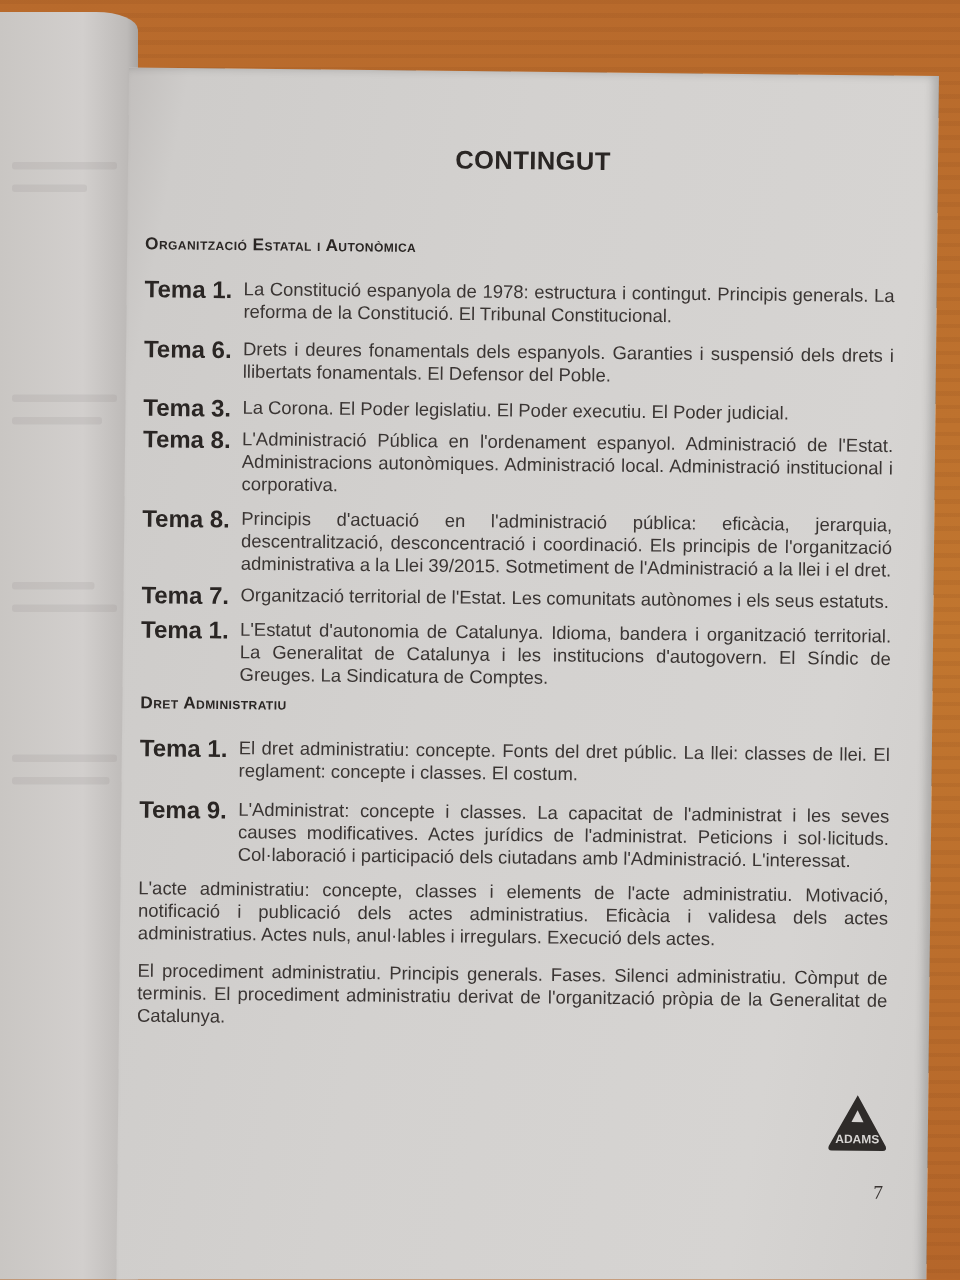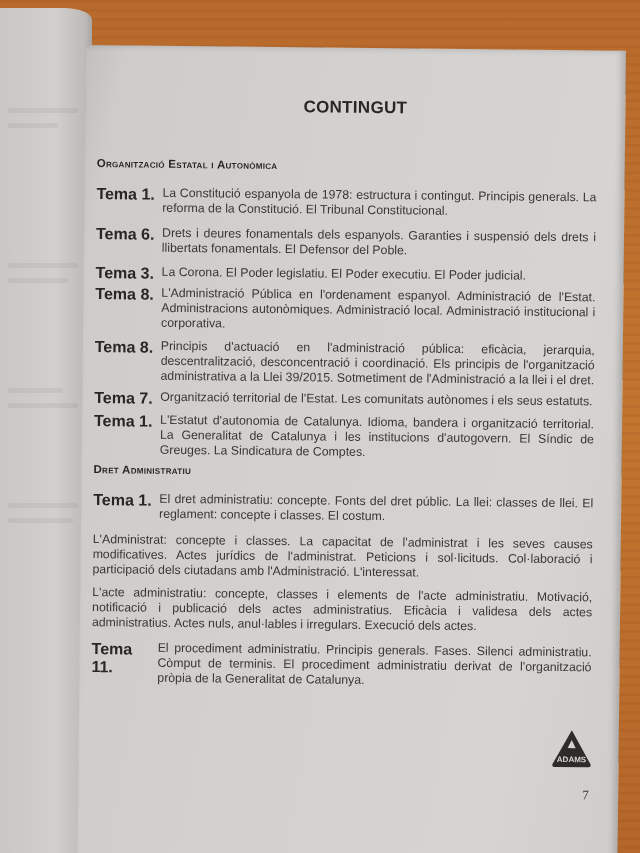--- a/index.html
+++ b/index.html
@@ -104,27 +104,27 @@
     <div class="txt">L'Estatut d'autonomia de Catalunya. Idioma, bandera i organització territorial. La Generalitat de Catalunya i les institucions d'autogovern. El Síndic de Greuges. La Sindicatura de Comptes.</div>
   </div>
 
   <div class="section" style="top:418px">Dret Administratiu</div>
 
   <div class="tema" style="top:446px">
     <div class="num">Tema 1.</div>
     <div class="txt">El dret administratiu: concepte. Fonts del dret públic. La llei: classes de llei. El reglament: concepte i classes. El costum.</div>
   </div>
   <div class="tema" style="top:487px">
+    <div class="num">Tema 9.</div>
     <div class="txt">L'Administrat: concepte i classes. La capacitat de l'administrat i les seves causes modificatives. Actes jurídics de l'administrat. Peticions i sol·licituds. Col·laboració i participació dels ciutadans amb l'Administració. L'interessat.</div>
   </div>
   <div class="tema" style="top:540px">
     <div class="txt">L'acte administratiu: concepte, classes i elements de l'acte administratiu. Motivació, notificació i publicació dels actes administratius. Eficàcia i validesa dels actes administratius. Actes nuls, anul·lables i irregulars. Execució dels actes.</div>
   </div>
   <div class="tema" style="top:595px">
-    <div class="num">Tema 11.</div>
     <div class="txt">El procediment administratiu. Principis generals. Fases. Silenci administratiu. Còmput de terminis. El procediment administratiu derivat de l'organització pròpia de la Generalitat de Catalunya.</div>
   </div>
 
   <div class="logo">
     <svg width="42" height="42" viewBox="0 0 42 42">
       <path d="M21 2 L40 36 Q41 39 38 39 L4 39 Q1 39 2 36 Z" fill="#2e2b29"></path>
       <path d="M21 12 L25 20 L17 20 Z" fill="#d6d4d2"></path>
       <text x="21" y="34" text-anchor="middle" font-size="8" font-weight="bold" fill="#d6d4d2" font-family="Liberation Sans, sans-serif">ADAMS</text>
     </svg>
   </div>

